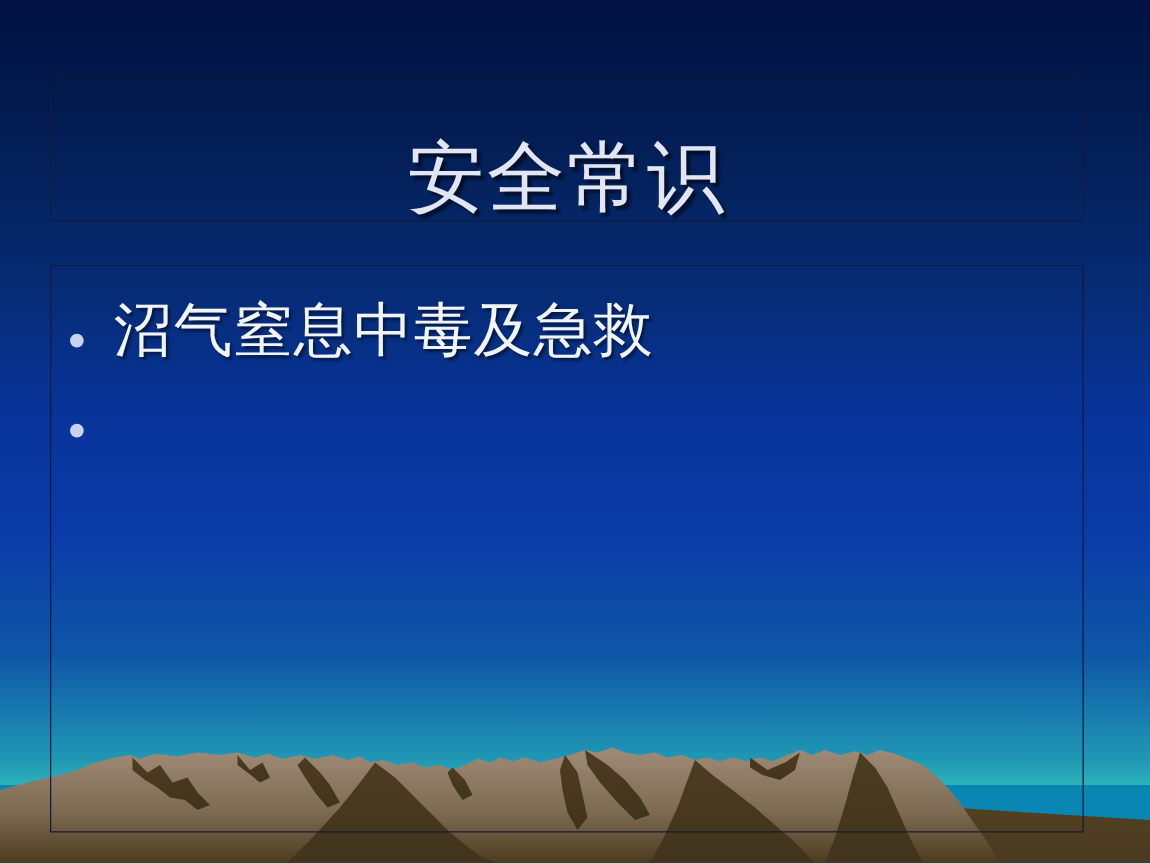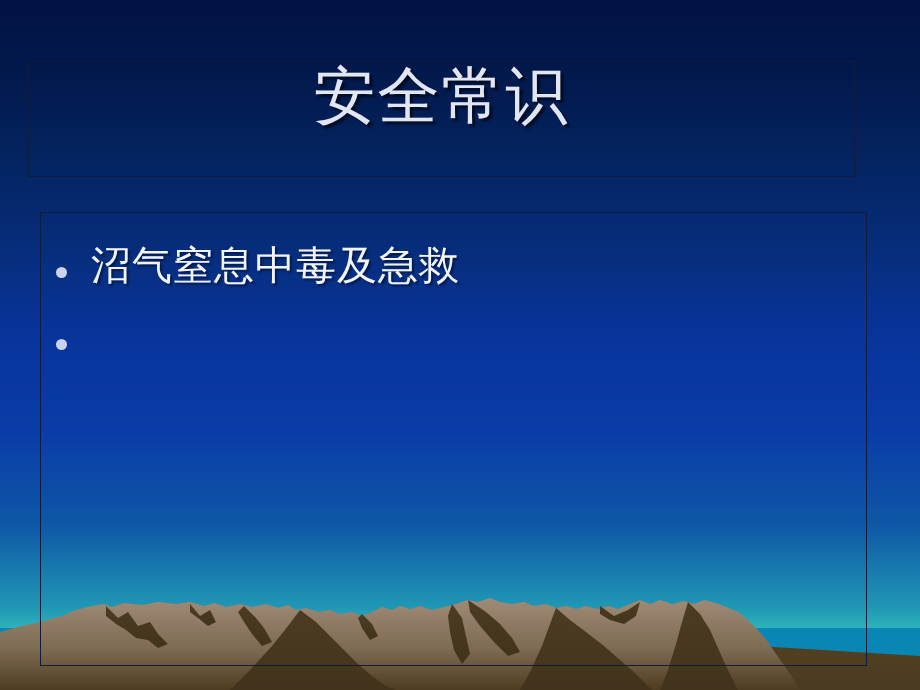--- a/index.html
+++ b/index.html
@@ -62,26 +62,26 @@
     bottom: 0;
     width: 920px;
     height: 130px;
   }
   .frame {
     position: absolute;
     border: 1px solid #111c3c;
     box-sizing: border-box;
   }
   #title-frame {
-    left: 28px;
+    left: 40px;
     top: 61px;
     width: 827px;
     height: 116px;
     display: flex;
-    align-items: flex-start;
+    align-items: flex-end;
     justify-content: center;
   }
   #title-text {
     font-size: 62px;
     line-height: 1.1;
     color: #e2e6f3;
     letter-spacing: 2px;
     text-shadow: 3px 3px 2px rgba(0,0,0,0.55);
     white-space: nowrap;
   }
@@ -97,21 +97,21 @@
     list-style: none;
     margin: 0;
     padding: 0;
   }
   #bullet-list li {
     position: relative;
     height: 72px;
     line-height: 72px;
     padding-left: 50px;
     color: #f2f4fb;
-    font-size: 40px;
+    font-size: 47px;
     letter-spacing: 1px;
     white-space: nowrap;
     text-shadow: 2px 2px 2px rgba(0,0,0,0.45);
   }
   #bullet-list li .bullet-dot {
     position: absolute;
     left: 15px;
     top: 38px;
     width: 11px;
     height: 11px;

